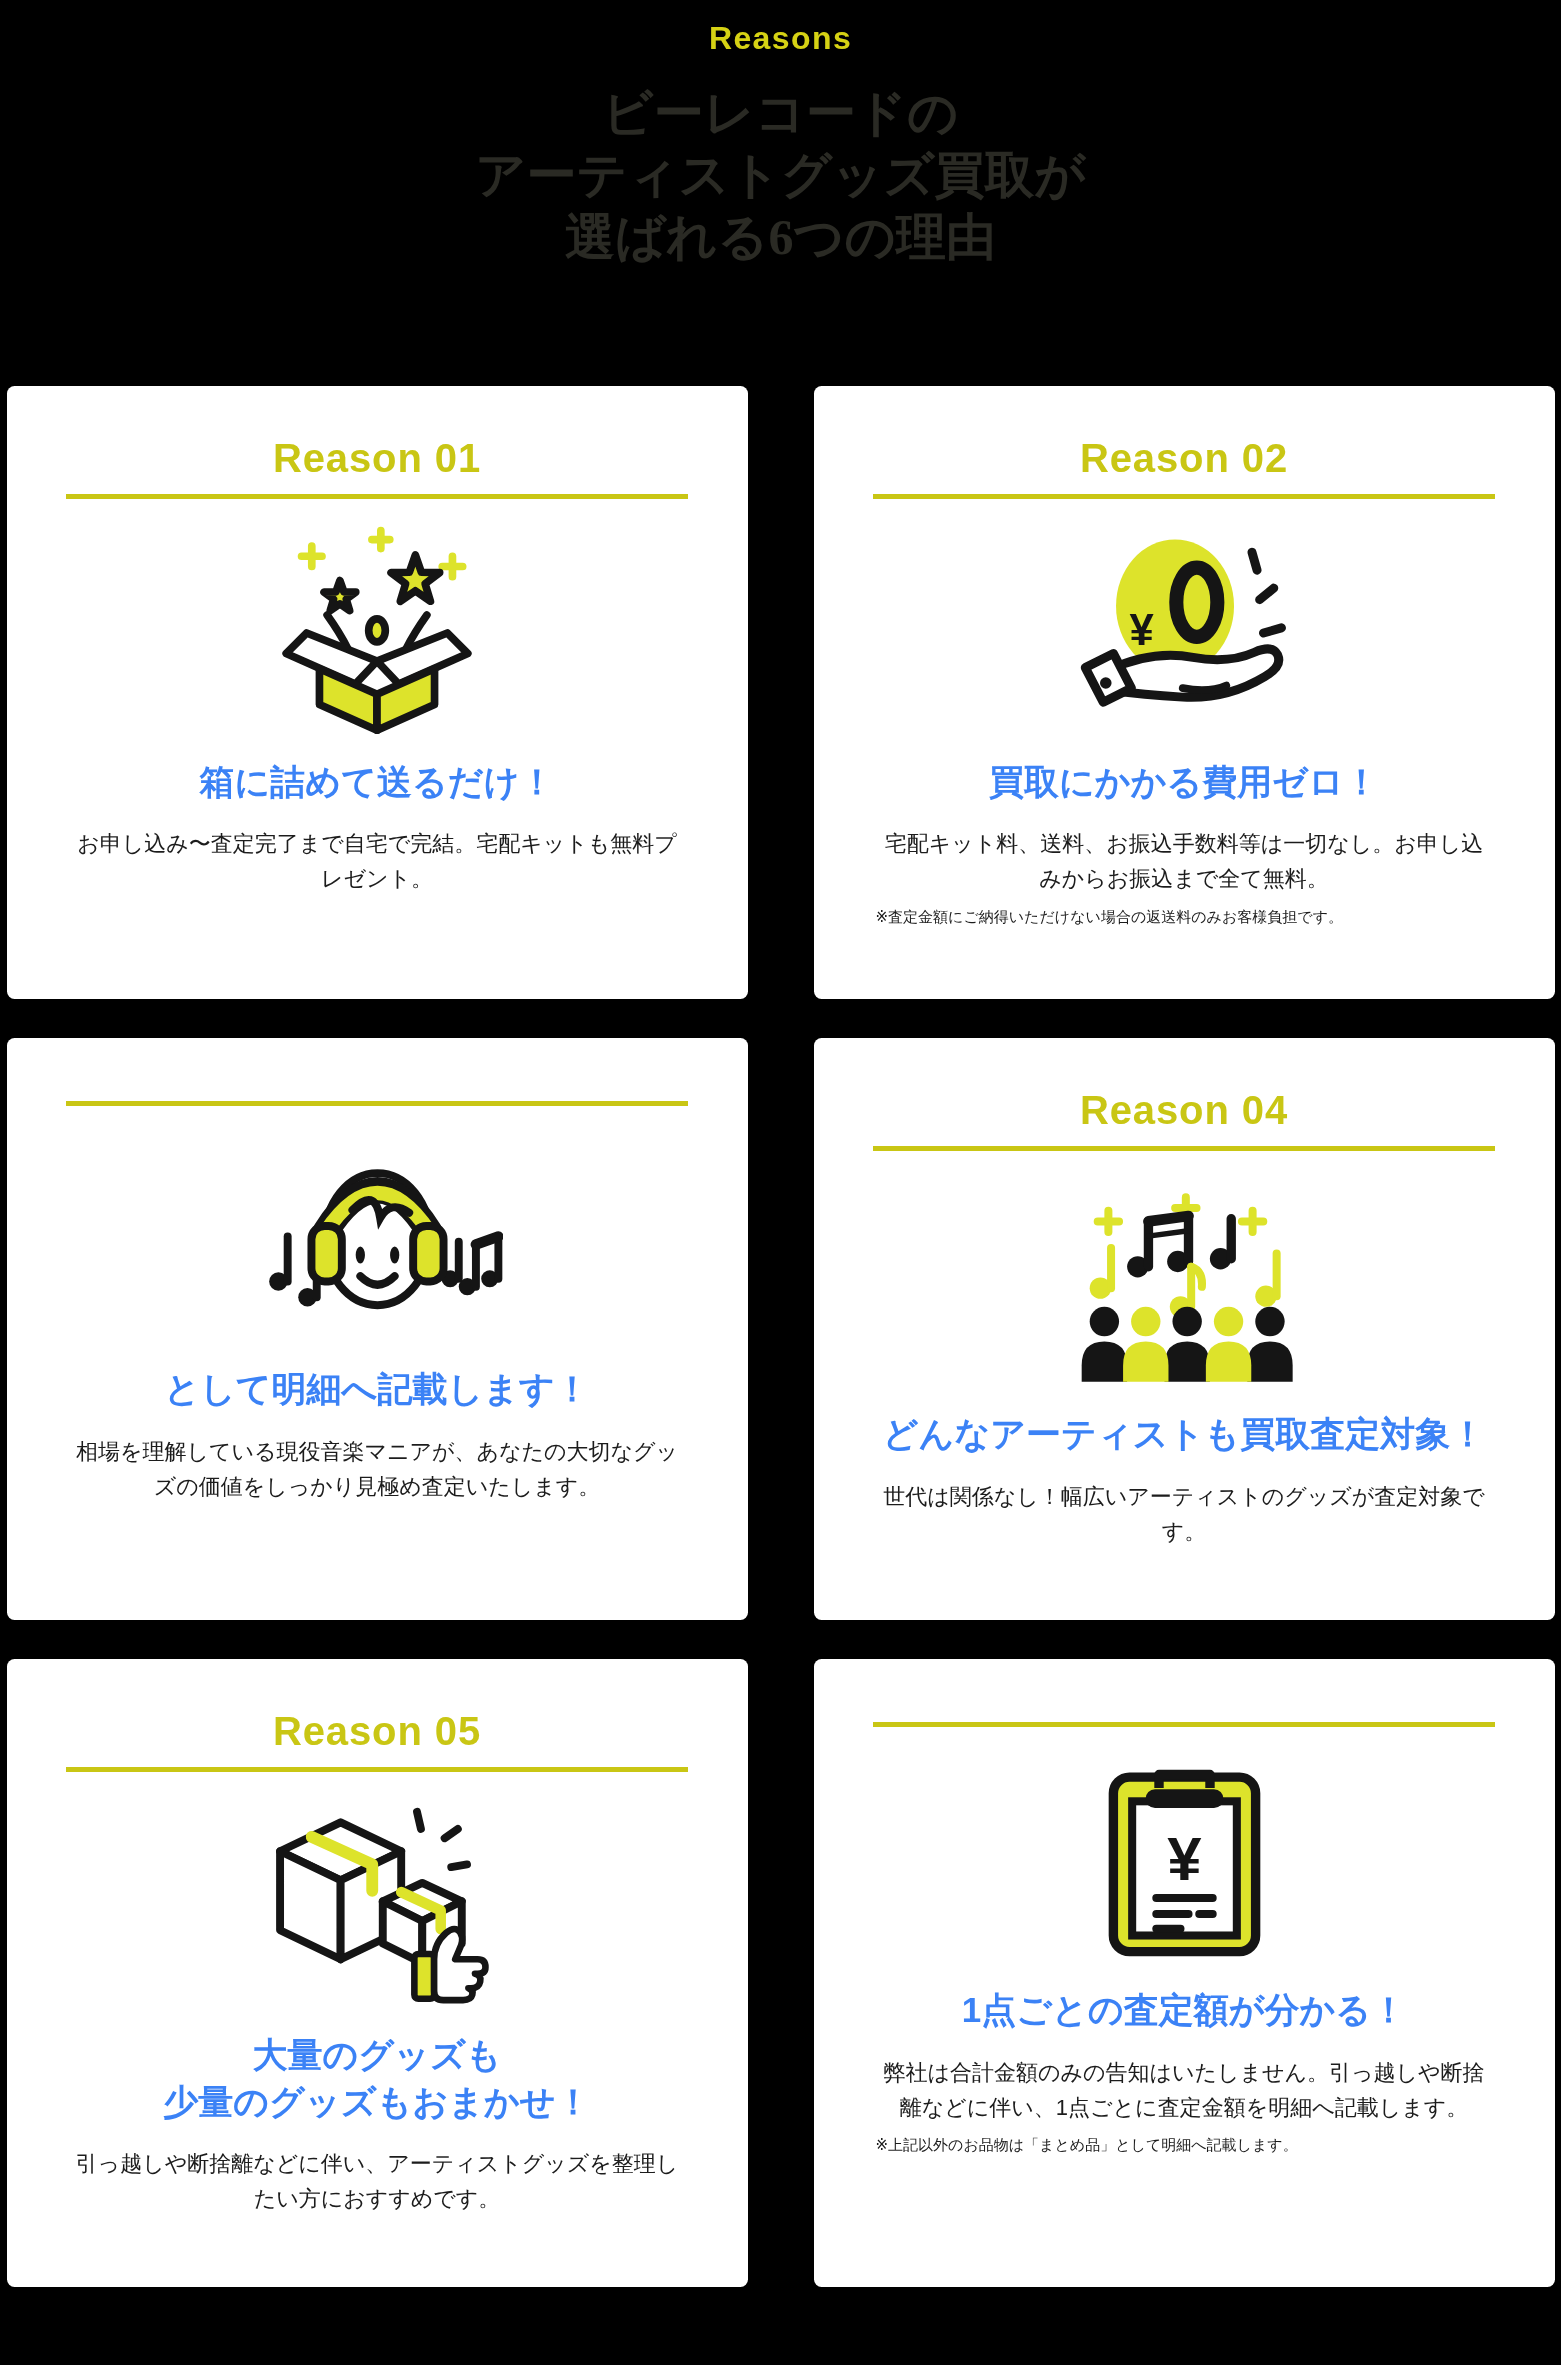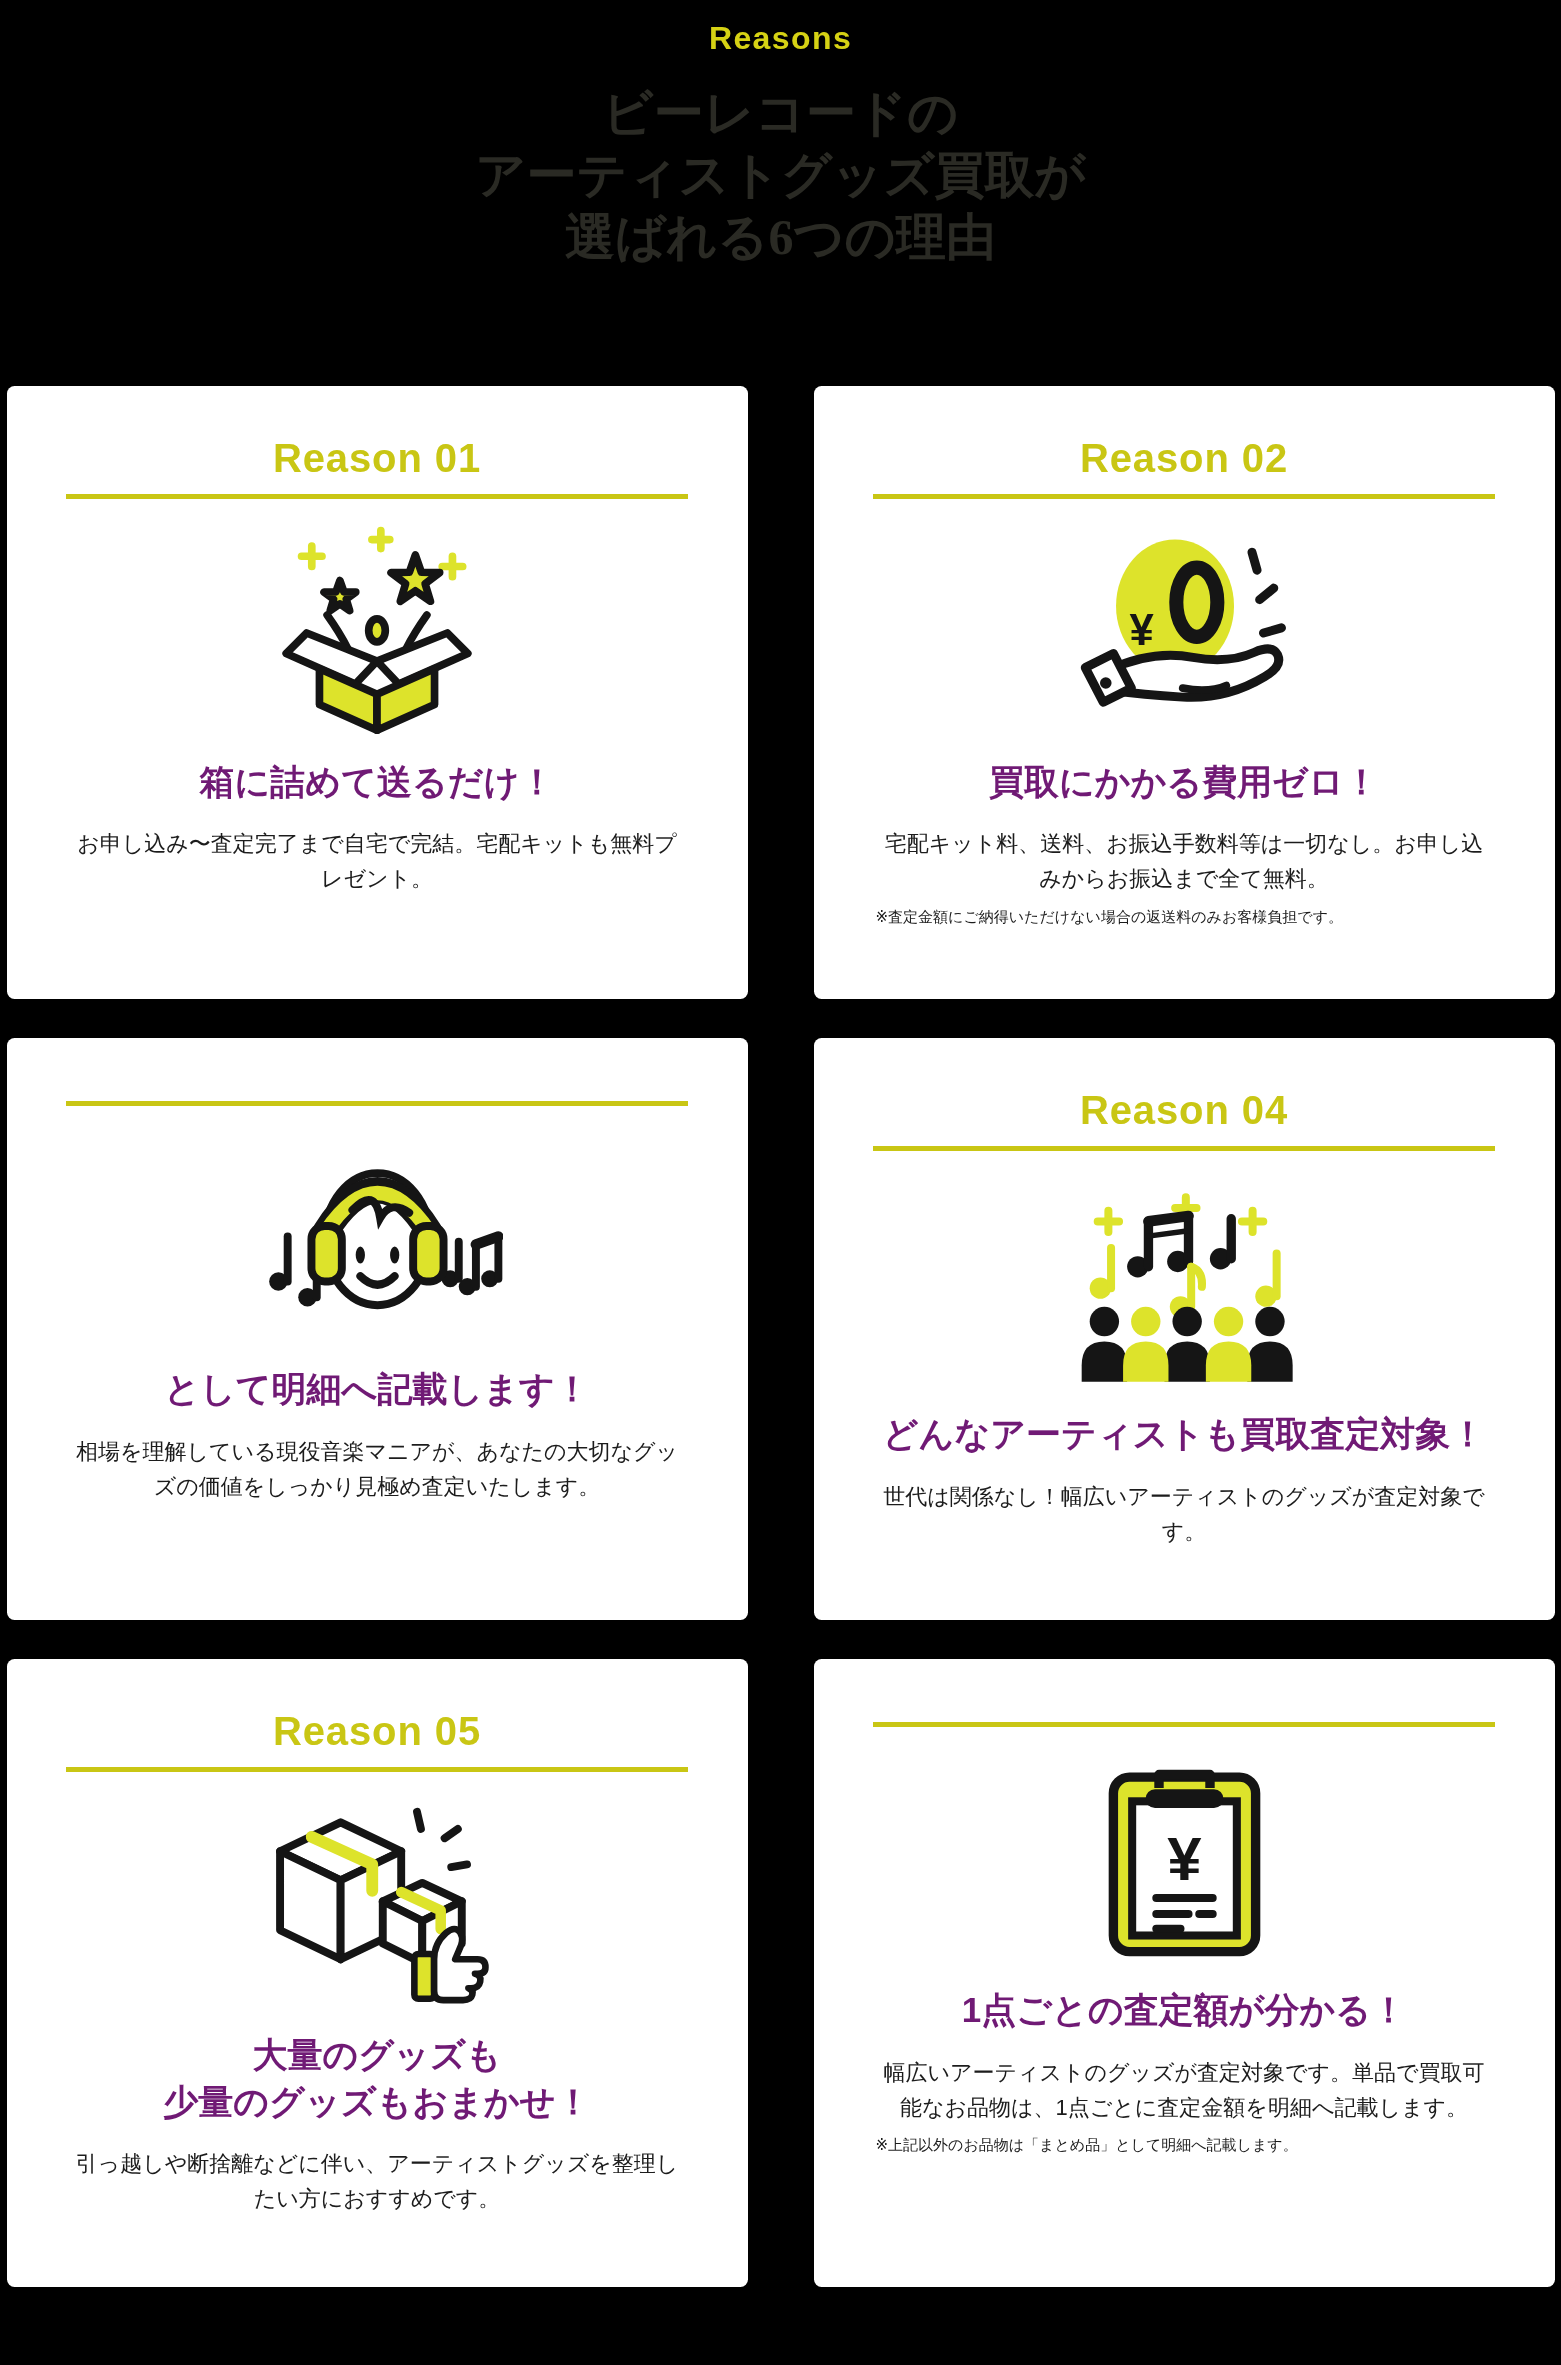--- a/index.html
+++ b/index.html
@@ -51,21 +51,21 @@
     width:84%;height:5.2px;margin:13.2px auto 0;
     background:var(--accent-light-bg);
   }
   .icon-wrap{
     height:222px;margin-top:19px;
     display:flex;align-items:center;justify-content:center;
   }
   .icon-wrap svg{display:block;}
   .card-title{
     margin-top:19px;
-    font-size:35px;font-weight:700;color:#701a75;line-height:1.32;
+    font-size:35px;font-weight:700;color:#3b82f6;line-height:1.32;
   }
   .card-title .tl{display:block;}
   .card-title .tl:empty{display:none;}
   .card-body{
     margin:21px 62px 0;
     font-size:22px;color:var(--ink);line-height:1.6;
     text-align:center;font-weight:500;
   }
   .card-note{
     margin:9px 62px 0;
@@ -293,18 +293,18 @@
           <path d="M44,120 H68"></path>
           <path d="M76,120 H86"></path>
           <path d="M44,131 H62"></path>
         </g>
       </svg>
     </div>
     <h2 class="card-title">
       <span class="tl">1点ごとの査定額が分かる！</span>
 
     </h2>
-    <p class="card-body">幅広いアーティストのグッズが査定対象です。単品で買取可能なお品物は、1点ごとに査定金額を明細へ記載します。</p>
+    <p class="card-body">弊社は合計金額のみの告知はいたしません。引っ越しや断捨離などに伴い、1点ごとに査定金額を明細へ記載します。</p>
     <p class="card-note">※上記以外のお品物は「まとめ品」として明細へ記載します。</p>
   </section>
 
 </main>
 
 
 </body></html>

